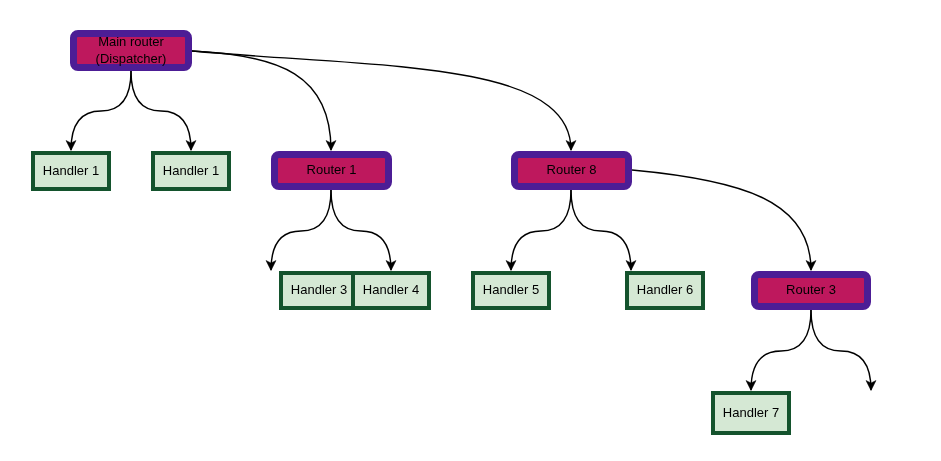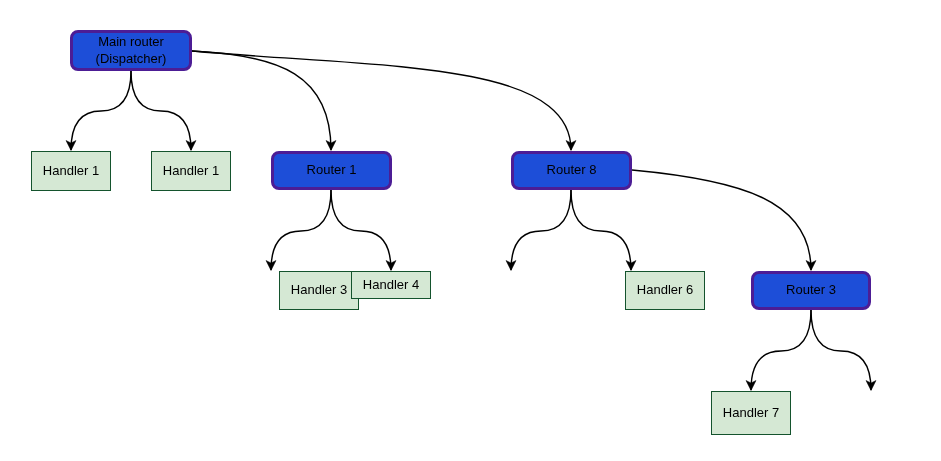--- a/index.html
+++ b/index.html
@@ -28,27 +28,27 @@
     display: flex;
     align-items: center;
     justify-content: center;
     text-align: center;
     font-size: 13px;
     line-height: 1.25;
     color: #000000;
     padding: 2px 4px;
   }
   .router {
-    background: #1d4ed8;
-    border: 3px solid #4c1d95;
+    background: #be185d;
+    border: 7px solid #4c1d95;
     border-radius: 8px;
   }
   .handler {
     background: #d5e8d4;
-    border: 1px solid #14532d;
+    border: 4px solid #14532d;
     border-radius: 0;
   }
   .edge {
     fill: none;
     stroke: #000000;
     stroke-width: 1.4;
   }
 </style>
 </head>
 <body>
@@ -79,22 +79,23 @@
   <div class="node handler" style="left:31px;  top:151px; width:80px;  height:40px;">Handler 1</div>
 
   <div class="node handler" style="left:151px; top:151px; width:80px;  height:40px;">Handler 1</div>
 
   <div class="node router" style="left:271px; top:151px; width:121px; height:39px;">Router 1</div>
 
   <div class="node router" style="left:511px; top:151px; width:121px; height:39px;">Router 8</div>
 
   <div class="node handler" style="left:231px; top:271px; width:80px;  height:39px;margin-left:48px;">Handler 3</div>
 
-  <div class="node handler" style="left:351px; top:271px; width:80px;  height:28px;">Handler 4</div>
+  <div class="node handler" style="left:351px; top:271px; width:80px;  height:39px;">Handler 4</div>
 
+  <div class="node handler" style="left:471px; top:271px; width:80px;  height:39px;">Handler 5</div>
 
   <div class="node handler" style="left:591px; top:271px; width:80px;  height:39px;margin-left:34px;">Handler 6</div>
 
   <div class="node router" style="left:751px; top:271px; width:120px; height:39px;">Router 3</div>
 
   <div class="node handler" style="left:711px; top:391px; width:80px;  height:44px;">Handler 7</div>
 
 
 </div>
 

